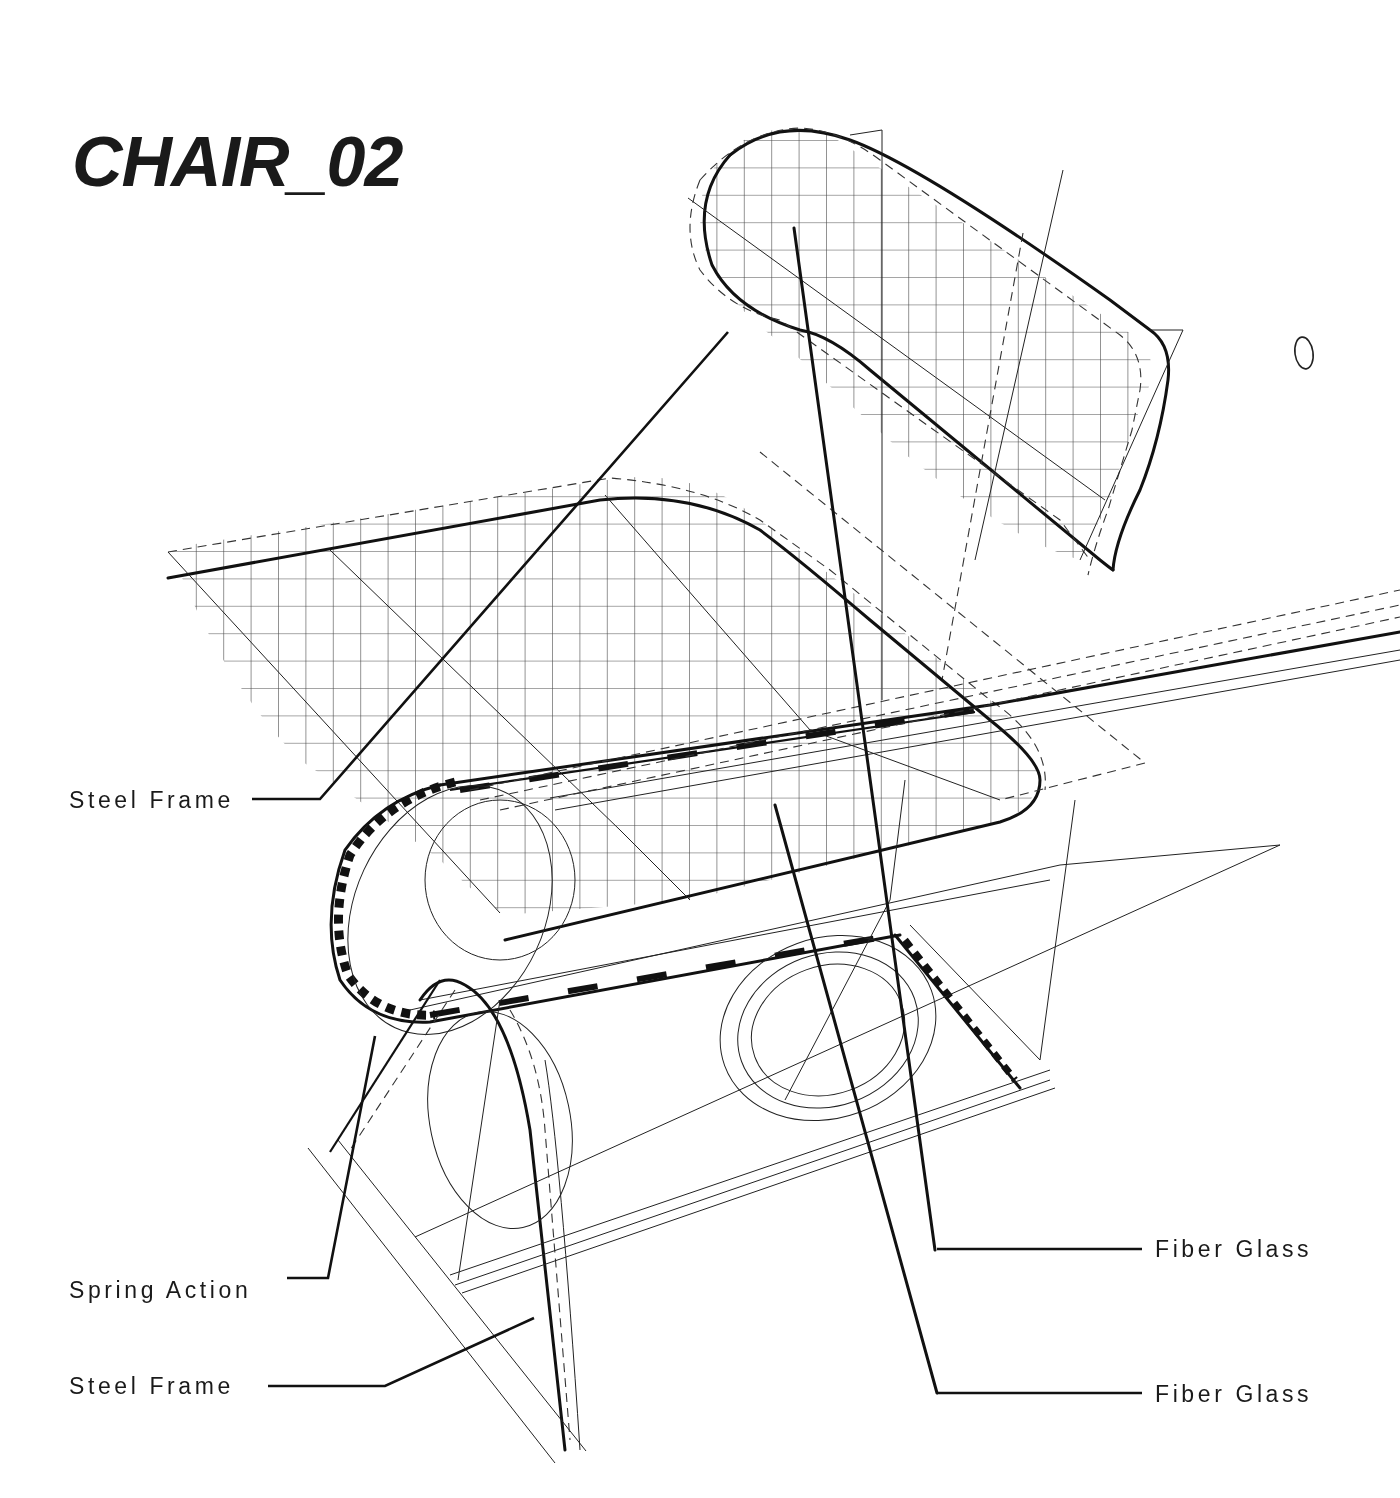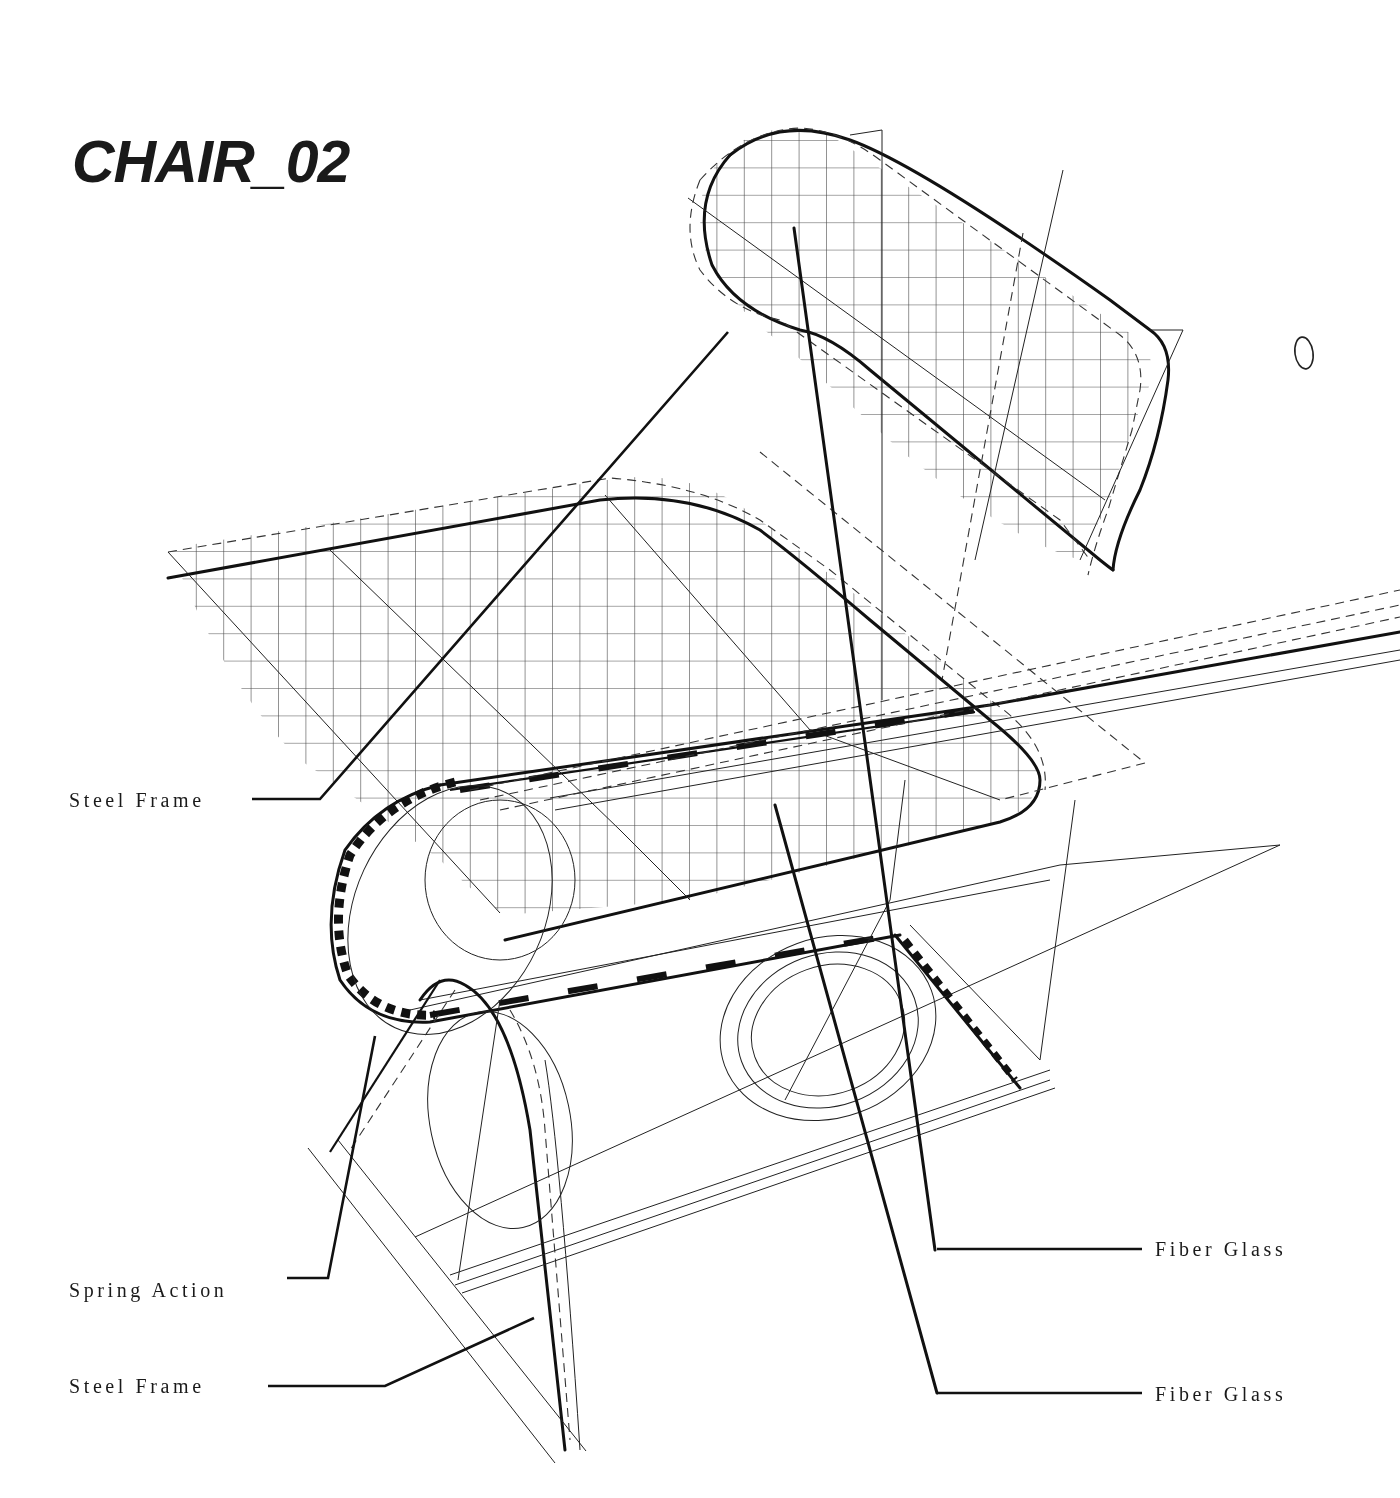--- a/index.html
+++ b/index.html
@@ -1,26 +1,26 @@
 <!DOCTYPE html>
 <html><head>
 <meta charset="utf-8">
 <style>
   html, body { margin:0; padding:0; background:#ffffff; }
   body { width:1400px; height:1498px; position:relative; overflow:hidden; }
   .title {
     position:absolute; left:72px; top:112px;
     font-family:"Liberation Sans", sans-serif;
     font-weight:700; font-style:italic;
-    font-size:59px; line-height:100px; color:#1a1a1a; letter-spacing:-1px;
+    font-size:70px; line-height:100px; color:#1a1a1a; letter-spacing:-1px;
   }
   .label {
     position:absolute;
-    font-family:Liberation Serif, serif;
-    font-size:20px; letter-spacing:3.6px; color:#1a1a1a; line-height:22px;
+    font-family:Liberation Sans, sans-serif;
+    font-size:23px; letter-spacing:3.6px; color:#1a1a1a; line-height:22px;
     white-space:nowrap;
   }
   svg.drawing { position:absolute; left:0; top:0; }
   .thin { stroke:#222; stroke-width:1; fill:none; }
   .thick { stroke:#111; stroke-width:3; fill:none; stroke-linecap:round; }
   .med { stroke:#111; stroke-width:2.2; fill:none; }
   .dash { stroke:#333; stroke-width:1.1; fill:none; stroke-dasharray:9 6; }
   .lead { stroke:#111; stroke-width:2.6; fill:none; }
   .stripe { stroke:#111; stroke-width:9; fill:none; stroke-dasharray:9 7; }
 </style>

